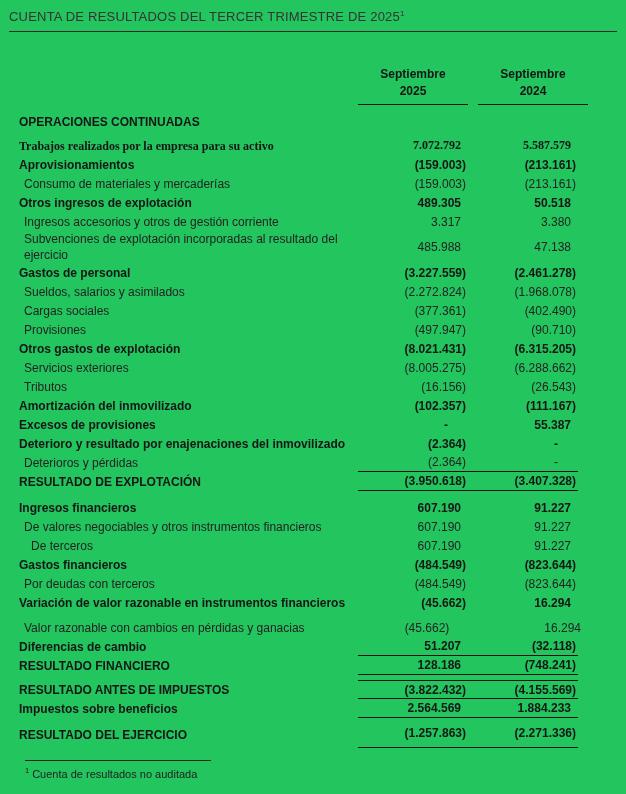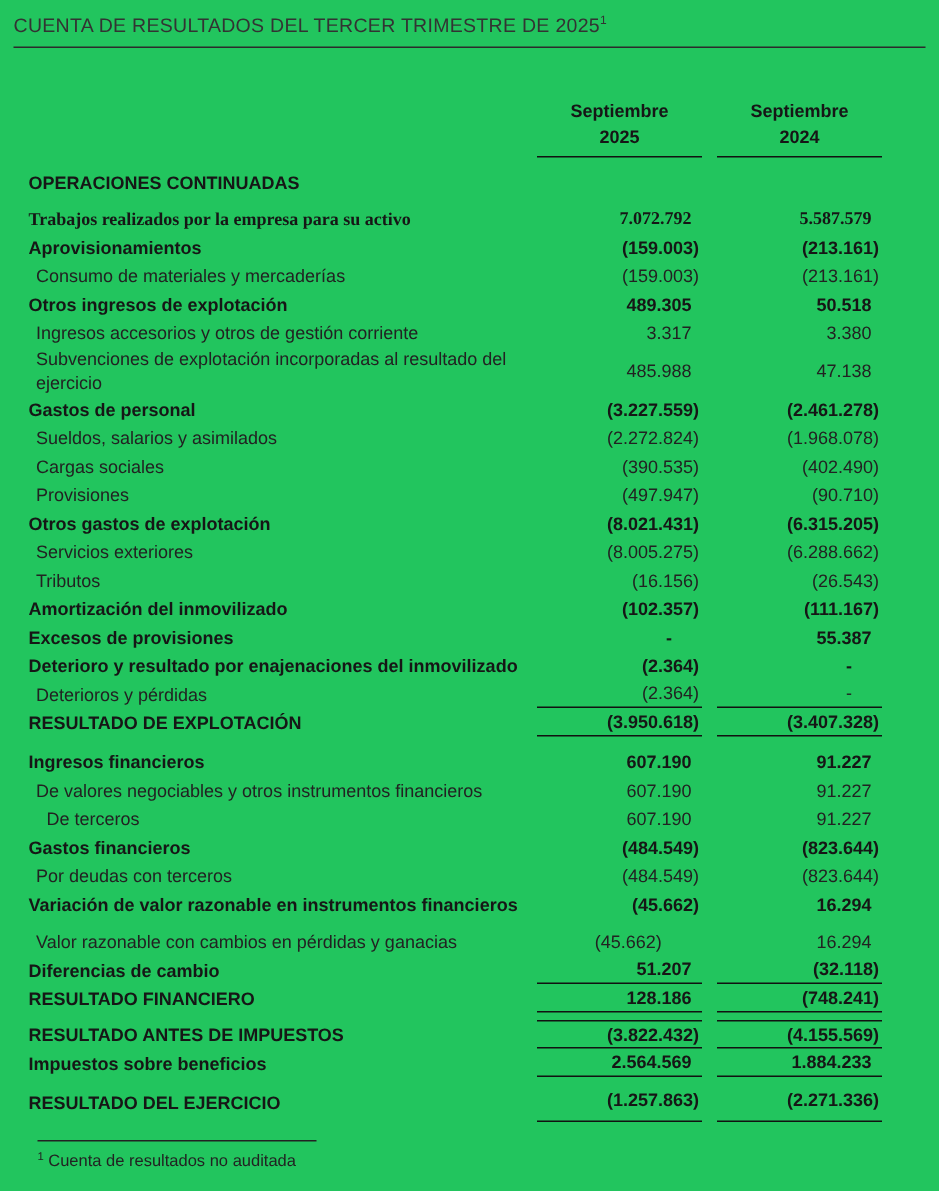--- a/index.html
+++ b/index.html
@@ -66,21 +66,21 @@
   .row.indent-2 .label { padding-left: 12px; }
   .val {
     width: 110px;
     box-sizing: border-box;
     display: flex;
     justify-content: flex-end;
     align-items: center;
     padding-right: 7px;
     white-space: nowrap;
   }
-  .val.v1 { margin-right: 10px; }
+  .val.v1 { }
   .val.paren { padding-right: 2px; }
   .val.dash { padding-right: 20px; }
   .row.rule-below .val { border-bottom: 1.5px solid #111111; }
   .row.rule-above .val { border-top: 1.5px solid #111111; }
   .row.pad-below .val { padding-bottom: 3px; }
   .row.pad-below { min-height: 26px; }
 
   
   .footnote { position: absolute; left: 25px; top: 760px; }
   .footnote-rule { width: 186px; border-top: 1px solid #222222; }
@@ -158,21 +158,21 @@
     </div>
 
     <div class="row indent-1">
       <div class="label">Sueldos, salarios y asimilados</div>
       <div class="val v1 paren">(2.272.824)</div>
       <div class="val v2 paren">(1.968.078)</div>
     </div>
 
     <div class="row indent-1">
       <div class="label">Cargas sociales</div>
-      <div class="val v1 paren">(390.535)</div>
+      <div class="val v1 paren">(377.361)</div>
       <div class="val v2 paren">(402.490)</div>
     </div>
 
     <div class="row indent-1">
       <div class="label">Provisiones</div>
       <div class="val v1 paren">(497.947)</div>
       <div class="val v2 paren">(90.710)</div>
     </div>
 
     <div class="row bold">

